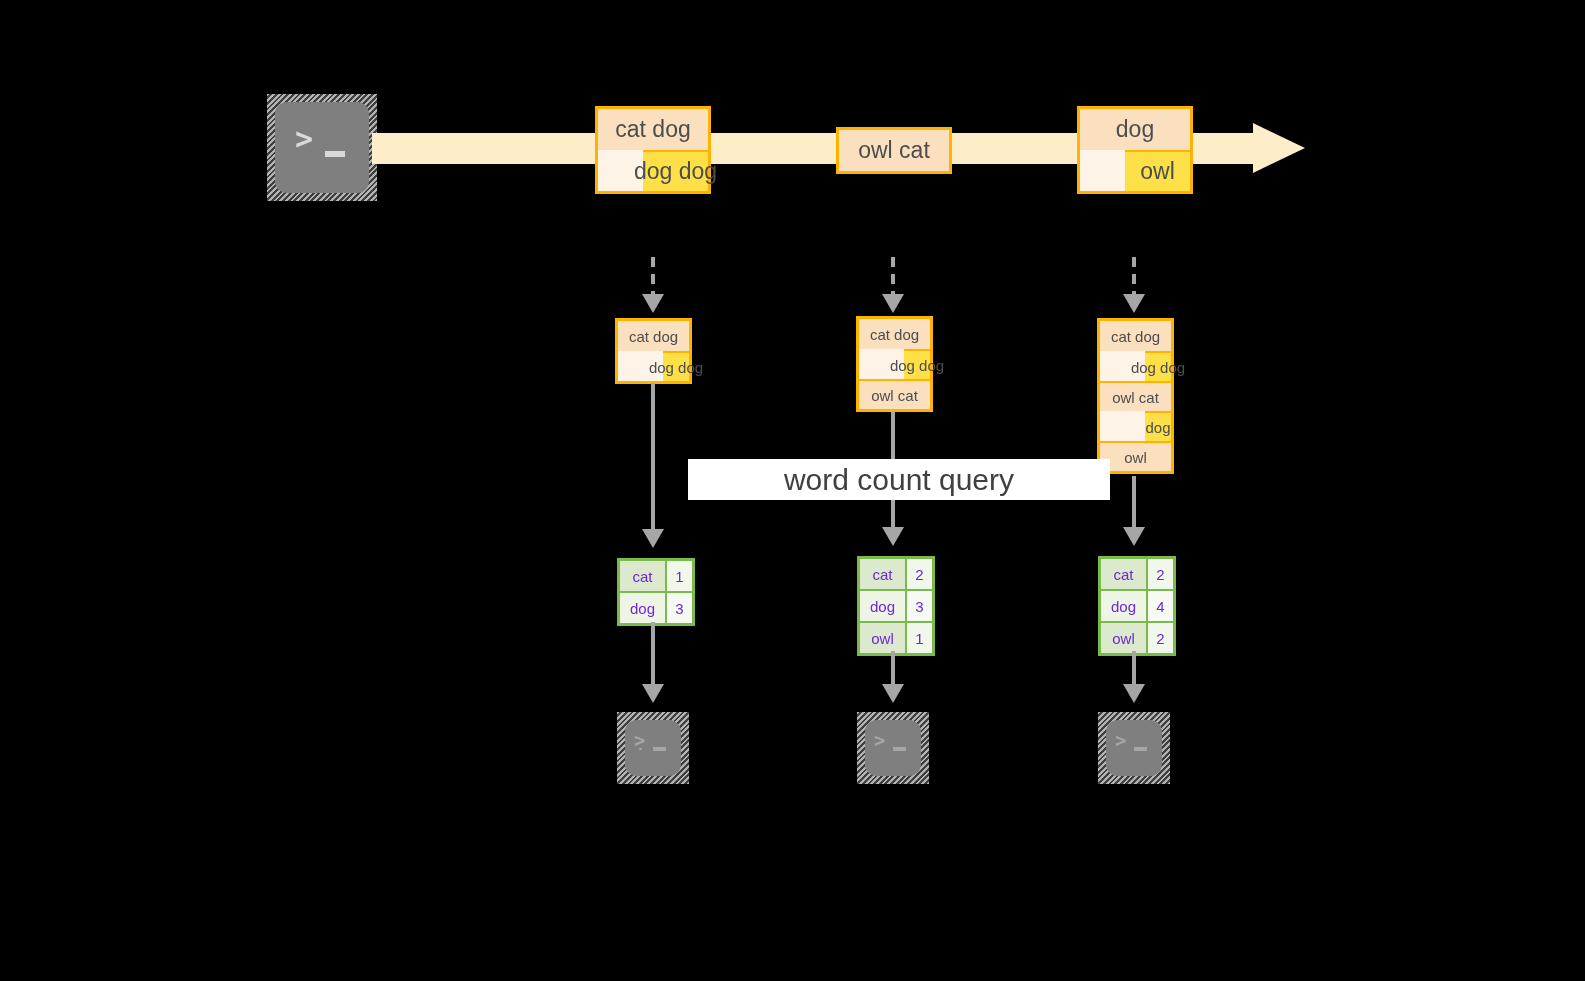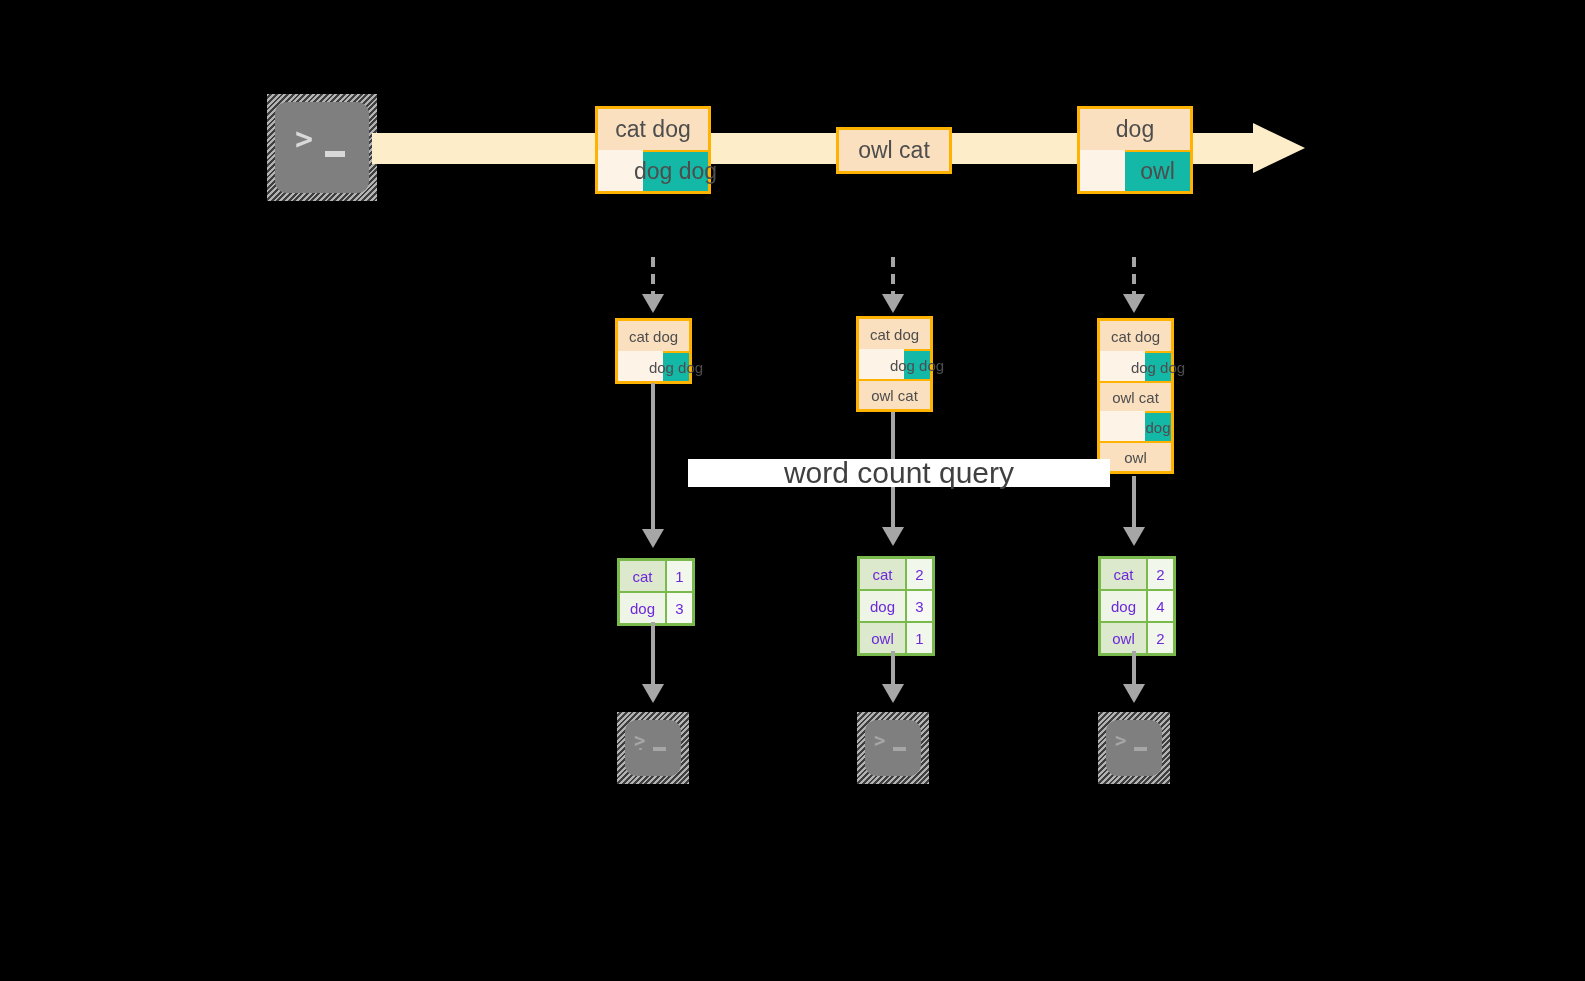--- a/index.html
+++ b/index.html
@@ -71,21 +71,21 @@
   }
   .msgbox .cell {
     box-sizing: border-box;
     display: flex;
     align-items: center;
     justify-content: center;
     color: #4d4d4d;
     white-space: nowrap;
   }
   .msgbox .cell.dark  { background: #fbe0c0; }
-  .msgbox .cell.light { background: #14b8a6; margin-left: 45px; }
+  .msgbox .cell.light { background: #fde047; margin-left: 45px; }
   .msgbox .cell + .cell { border-top: 2px solid #ffb300; }
 
   
   .msgbox.big .cell { height: 41px; font-size: 23px; }
   
   .msgbox.small .cell { height: 30px; font-size: 15px; }
 
   
   .result {
     position: absolute;
@@ -276,17 +276,17 @@
   <div class="vline" style="left:1132px; top:651px; height:33px;"></div>
   <div class="vhead" style="left:1123px; top:684px;"></div>
 
   <div class="terminal" style="left:1098px; top:712px; width:72px; height:72px;">
     <div class="inner">
       <span class="prompt" style="left:9px; top:11px; font-size:19px; color:#a6a6a6;">&gt;</span>
       <span class="cursor" style="left:28px; top:27px; width:13px; height:4px; background:#a6a6a6;"></span>
     </div>
   </div>
 
-  <div class="banner" style="left:688px; top:459px; width:422px; height:28px; font-size:30px;">
+  <div class="banner" style="left:688px; top:459px; width:422px; height:41px; font-size:30px;">
     <span>word count query</span>
   </div>
 
 </div>
 
 </body></html>

